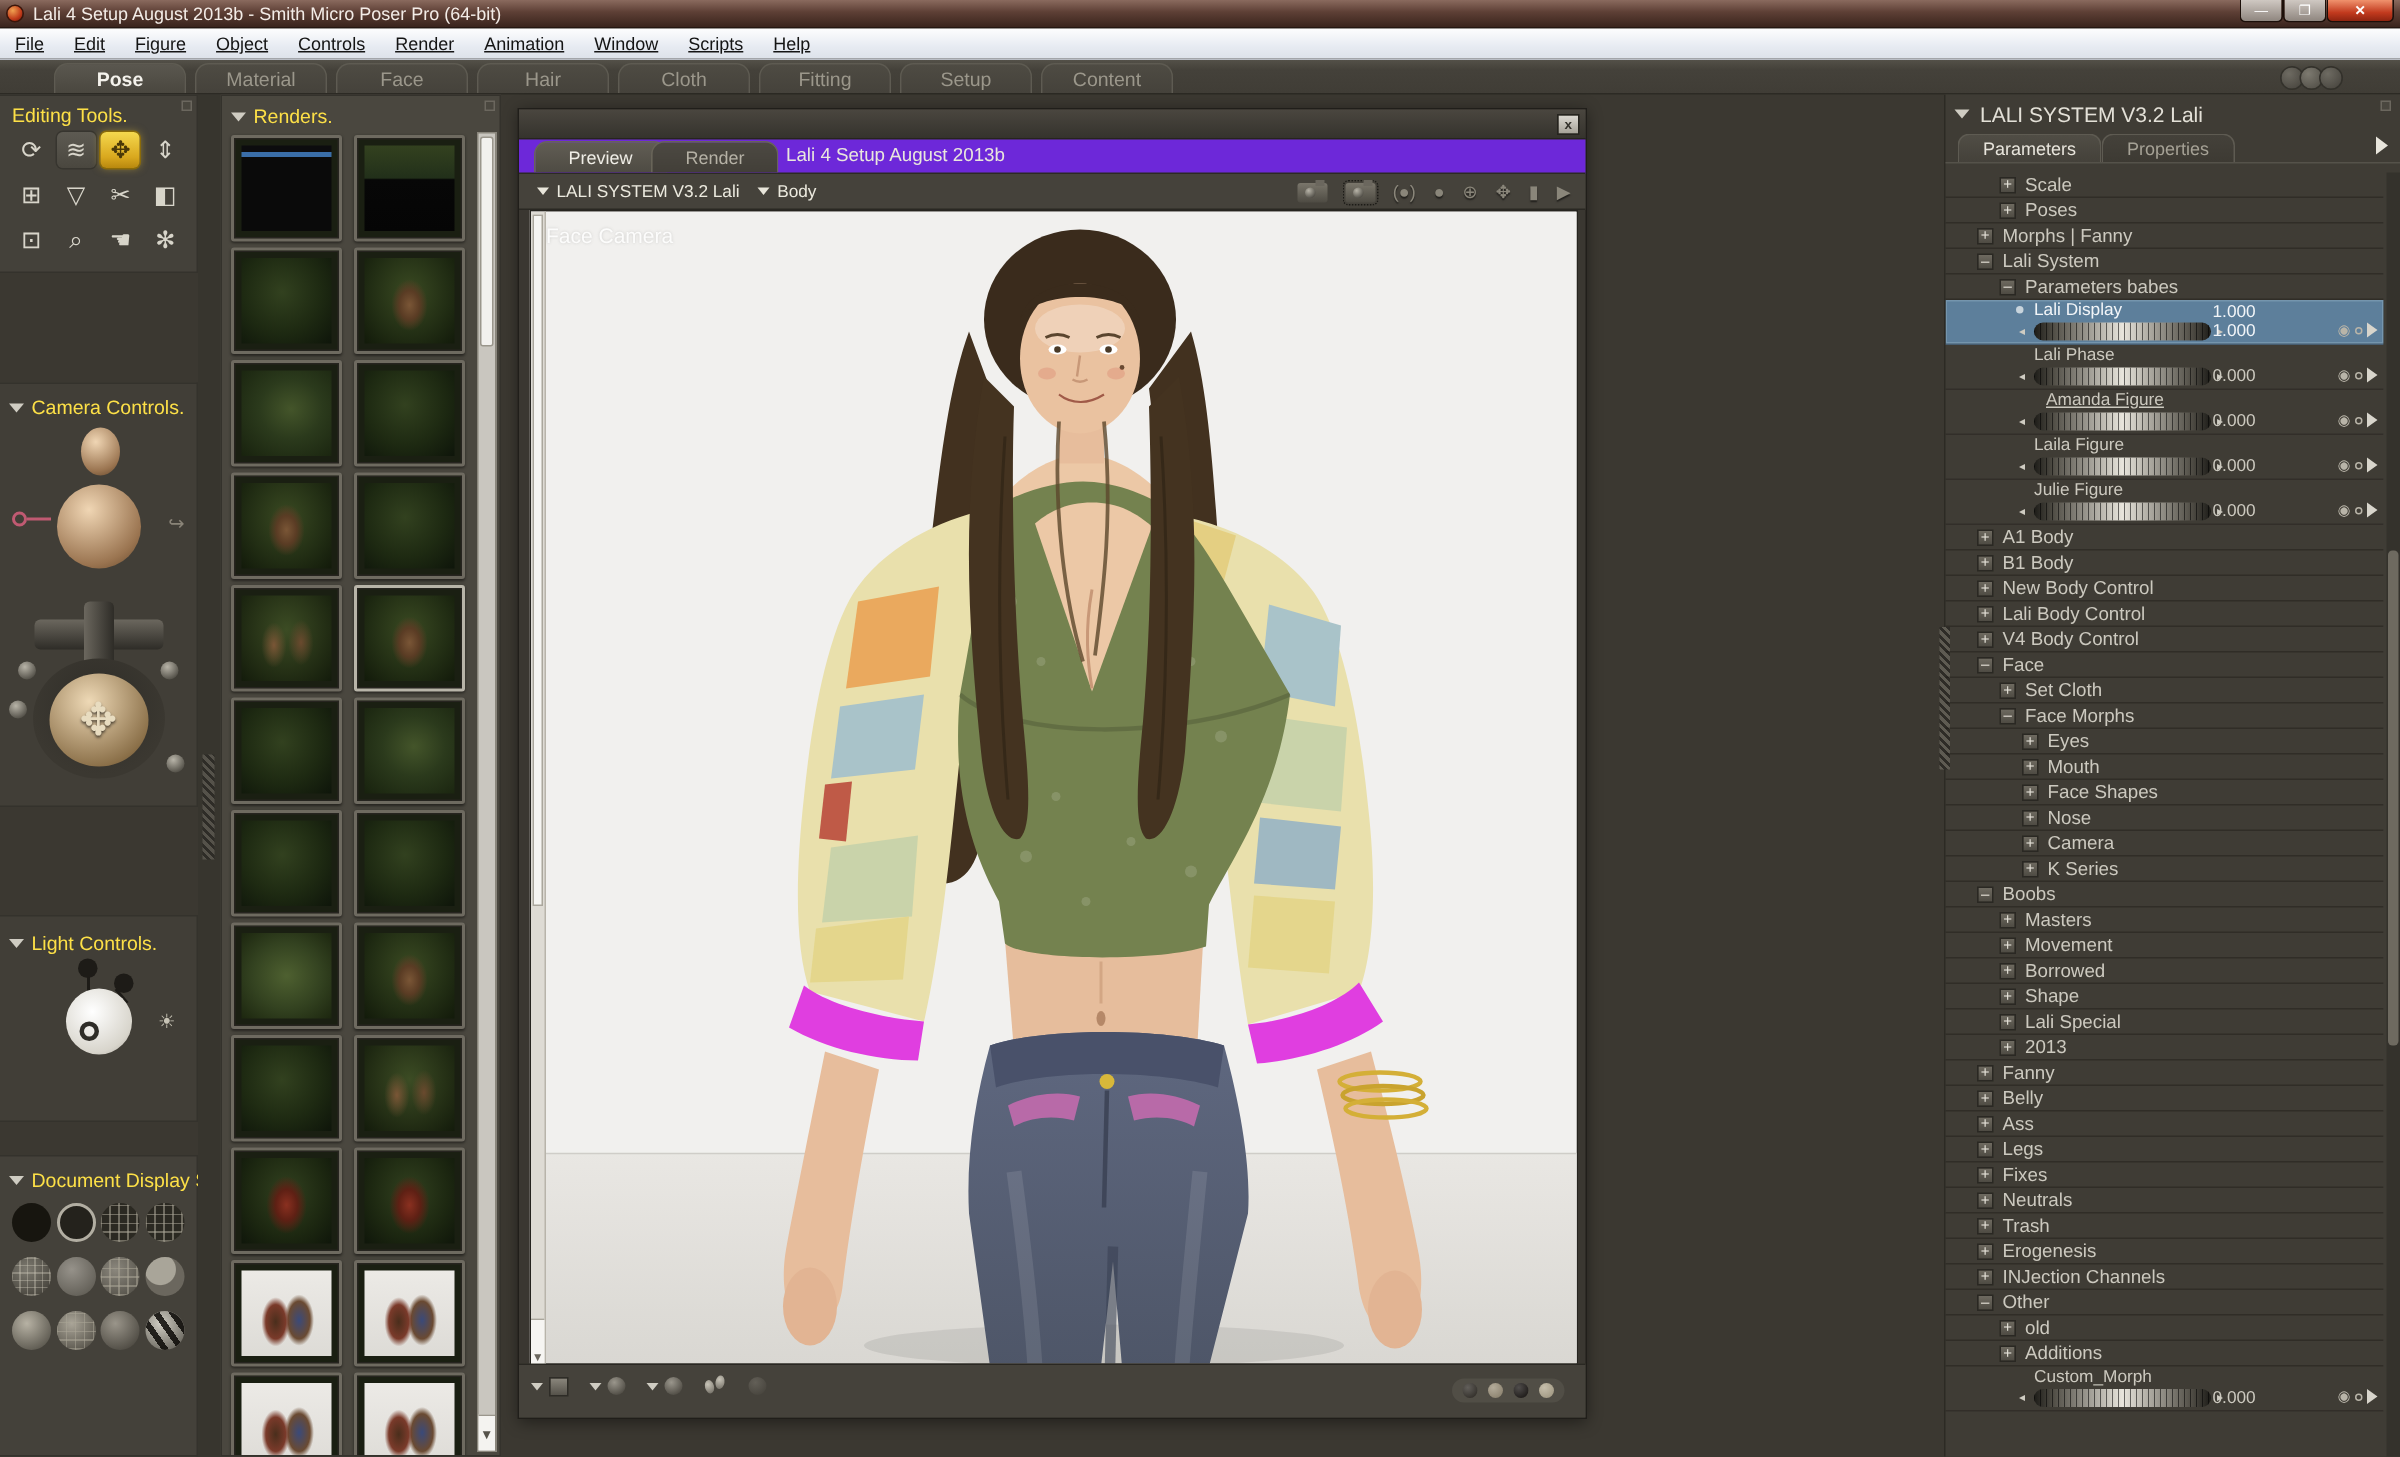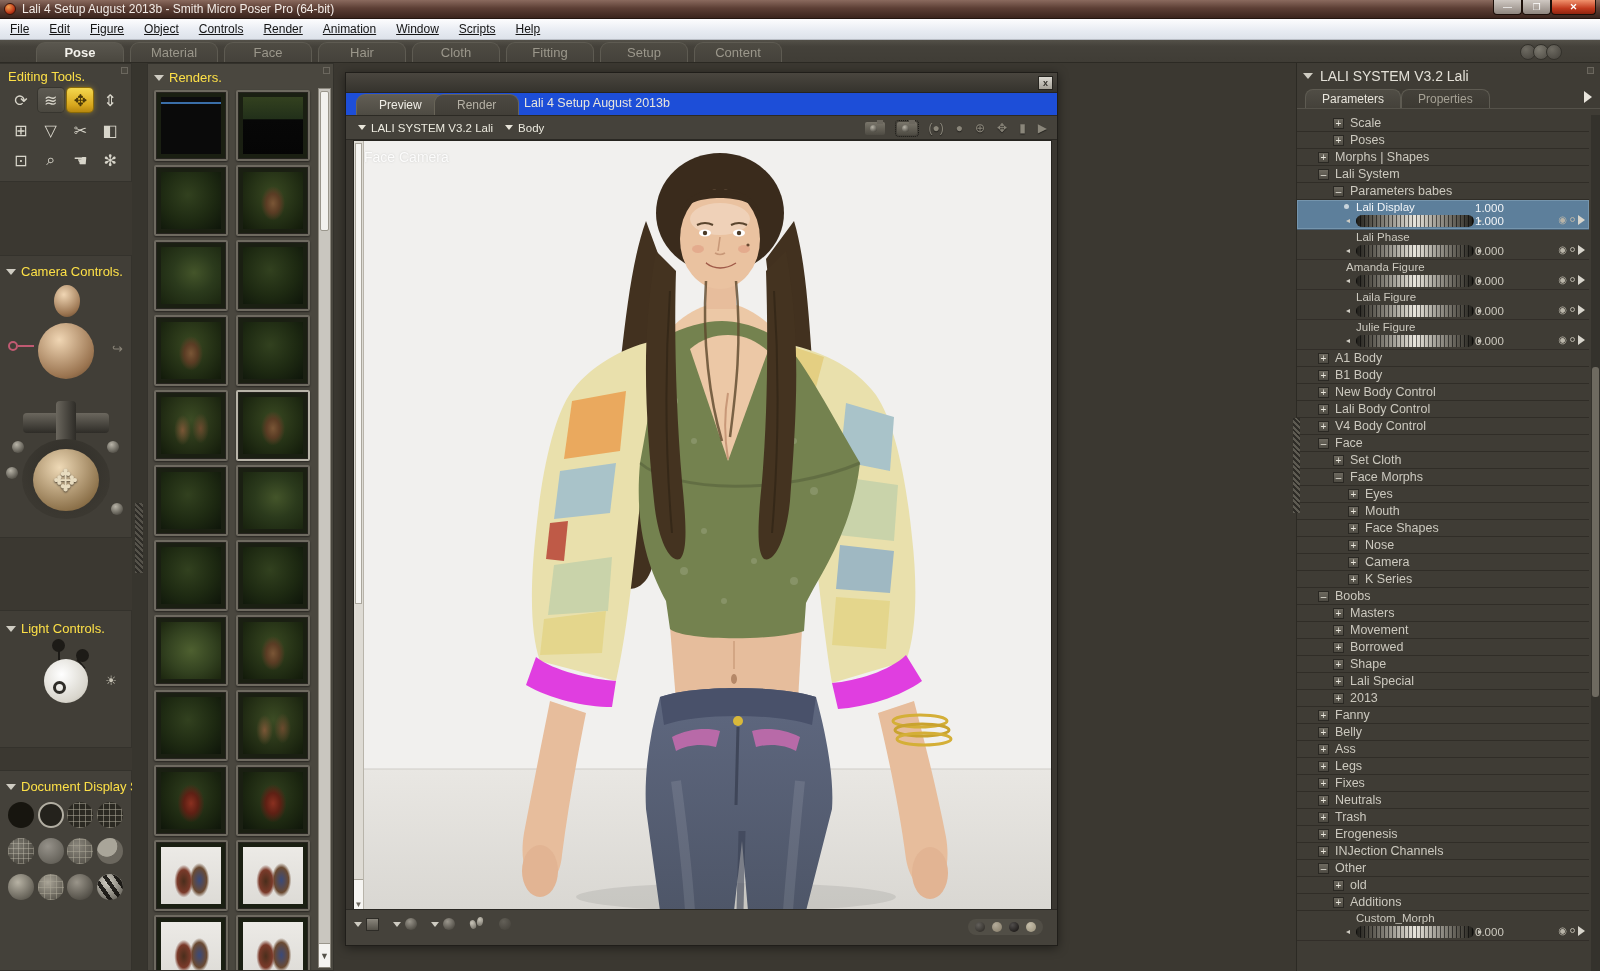--- a/index.html
+++ b/index.html
@@ -155,21 +155,21 @@
     display:flex; align-items:center; justify-content:center; color:#55524a; font-size:9px; border-top:1px solid #9a968c; }
 
   
   #viewport-window { position:absolute; left:345px; top:72px; width:713px; height:874px;
     background:#3a3731; border:1px solid #201e1a; box-shadow:0 2px 10px rgba(0,0,0,.45); }
   #vw-titlebar { position:absolute; left:0; top:0; width:100%; height:20px;
     background:linear-gradient(#4a463f,#35332d); border-bottom:1px solid #26241f; }
   #vw-close { position:absolute; right:4px; top:3px; width:15px; height:14px;
     background:linear-gradient(#dcd9d2,#a5a197); border:1px solid #26241f; color:#33312b;
     font-size:9px; font-weight:bold; display:flex; align-items:center; justify-content:center; }
-  #vw-tabs { position:absolute; left:0; top:20px; width:100%; height:23px; background:#1d4ed8;
+  #vw-tabs { position:absolute; left:0; top:20px; width:100%; height:23px; background:#6d28d9;
     border-bottom:1px solid #2c2a24; }
   .vtab { position:absolute; bottom:0; height:21px; padding:0 22px; border:1px solid #686458; border-bottom:none;
     border-radius:9px 9px 0 0; font-size:12px; display:flex; align-items:center; color:#b5b1a5;
     background:linear-gradient(#4c4942,#423f38); }
   #vtab-preview { left:10px; } #vtab-render { left:88px; }
   .vtab.active { background:linear-gradient(#615d54,#4e4b43); color:#efede6; }
   #vw-doc-title { position:absolute; left:178px; top:3px; color:#e9e6dd; font-size:12.5px; }
   #vw-controls { position:absolute; left:0; top:43px; width:100%; height:24px; background:#45423b;
     border-bottom:1px solid #2a2823; display:flex; align-items:center; color:#eceadf; font-size:11.5px; }
   .vdrop { display:flex; align-items:center; gap:5px; margin-left:12px; }
@@ -657,21 +657,21 @@
       <div class="p-row" style="padding-left: 36px;">
         <span class="pm-box">+</span>
         <span>Scale</span>
       </div>
       <div class="p-row" style="padding-left: 36px;">
         <span class="pm-box">+</span>
         <span>Poses</span>
       </div>
       <div class="p-row" style="padding-left: 21px;">
         <span class="pm-box">+</span>
-        <span>Morphs | Shapes</span>
+        <span>Morphs | Fanny</span>
       </div>
       <div class="p-row" style="padding-left: 21px;">
         <span class="pm-box">–</span>
         <span>Lali System</span>
       </div>
       <div class="p-row" style="padding-left: 36px;">
         <span class="pm-box">–</span>
         <span>Parameters babes</span>
       </div>
       <div class="p-slider selected">
@@ -694,21 +694,21 @@
         <span class="dial" style="left: 59px;"></span>
         <span class="dial-arr" style="left: 181px;">▸</span>
         <span class="ps-val">0.000</span>
         <span class="ps-icons">
           <span class="key">◉</span>
           <span class="mini"></span>
           <span class="tri2"></span>
         </span>
       </div>
       <div class="p-slider">
-        <span class="ps-label" style="left: 49px;">Amanda Figure</span>
+        <span class="ps-label" style="left: 67px; text-decoration: underline;">Amanda Figure</span>
         <span class="dial-arr" style="left: 49px;">◂</span>
         <span class="dial" style="left: 59px;"></span>
         <span class="dial-arr" style="left: 181px;">▸</span>
         <span class="ps-val">0.000</span>
         <span class="ps-icons">
           <span class="key">◉</span>
           <span class="mini"></span>
           <span class="tri2"></span>
         </span>
       </div>

